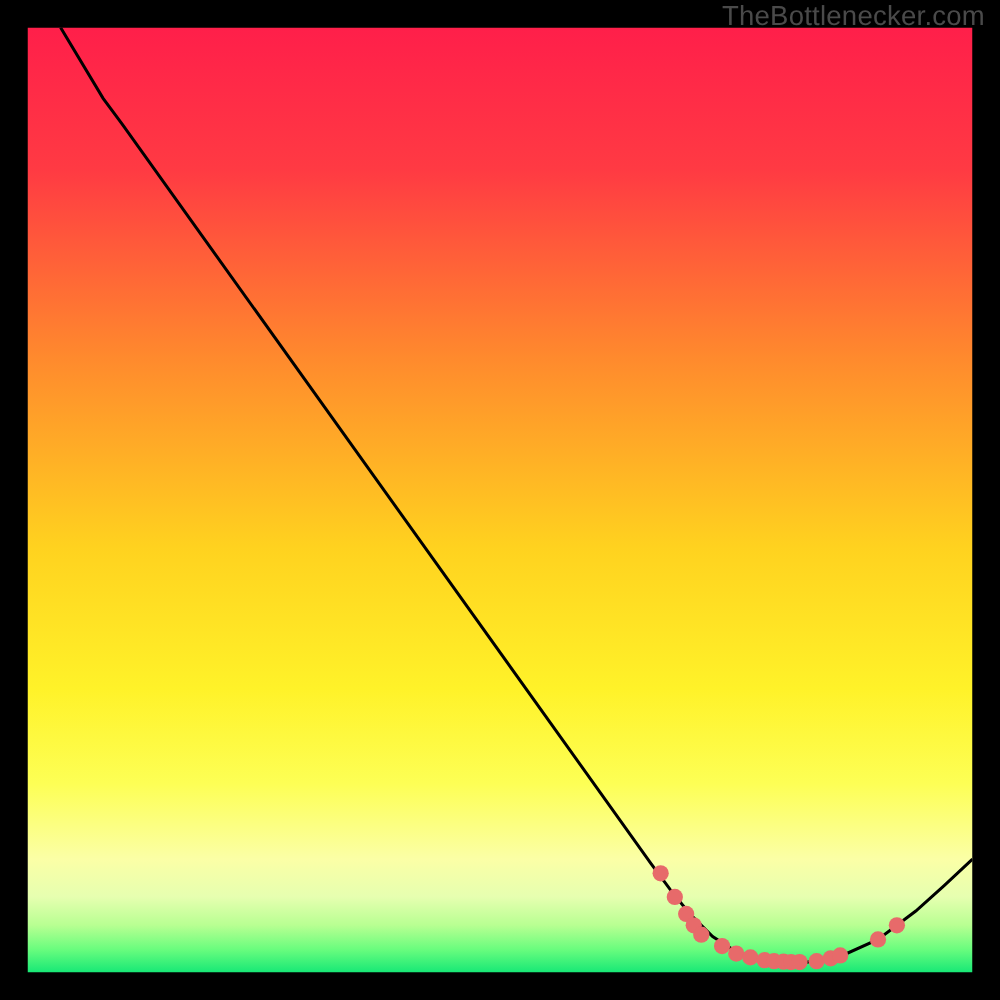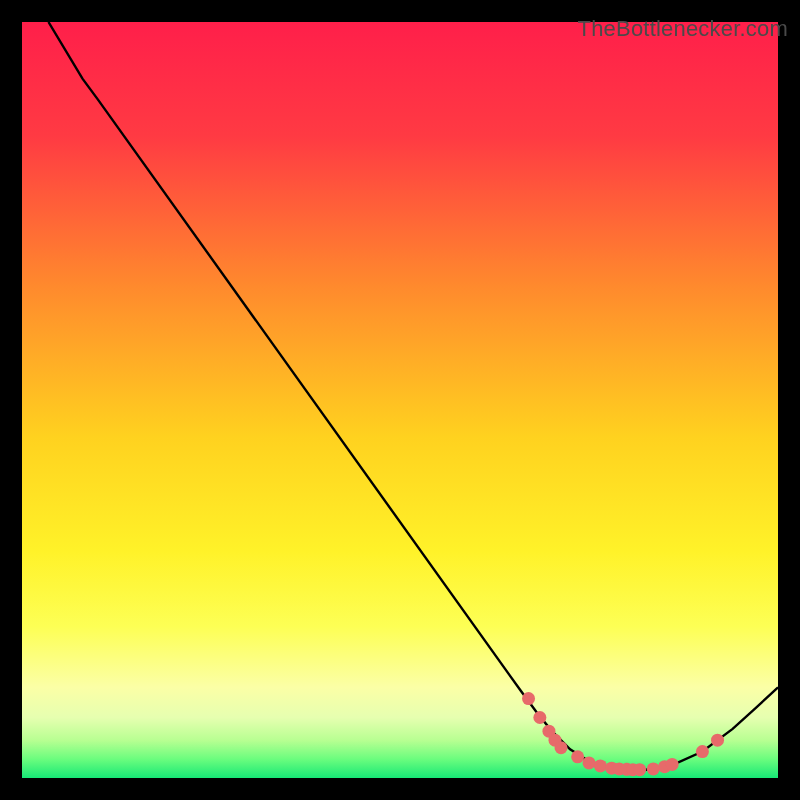--- a/index.html
+++ b/index.html
@@ -14,21 +14,21 @@
   .frame {
     position: absolute;
     left: 22px;
     top: 22px;
     width: 756px;
     height: 756px;
     background: #000;
   }
   .watermark {
     position: absolute;
-    top: 16px;
+    top: 0;
     right: 12px;
     color: #4a4a4a;
     font-size: 22px;
     font-weight: 500;
     letter-spacing: 0.2px;
   }
   svg {
     display: block;
   }
 </style>

